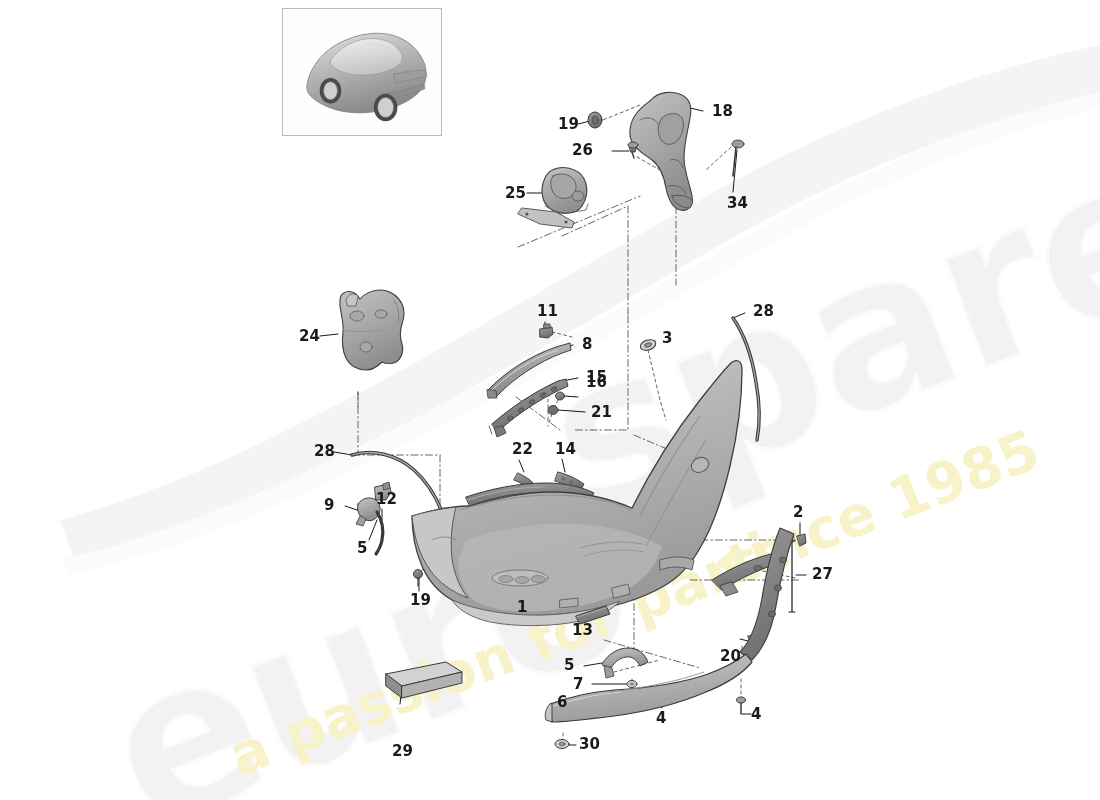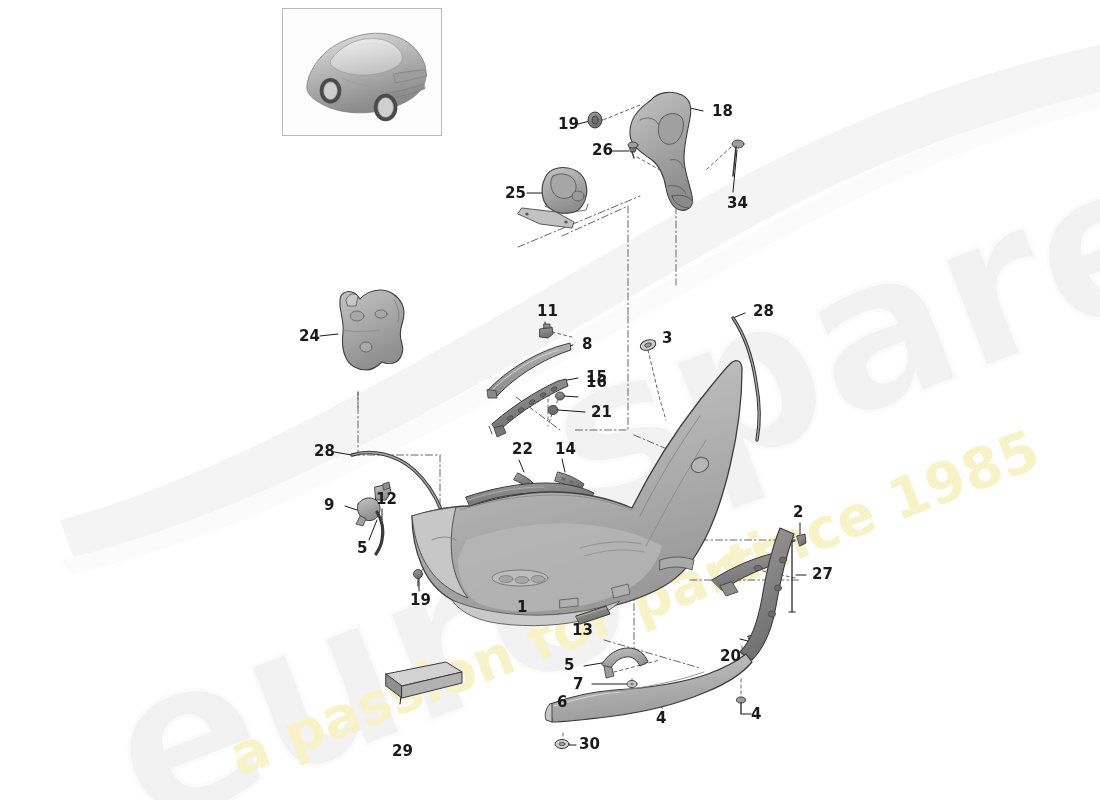--- a/index.html
+++ b/index.html
@@ -502,21 +502,21 @@
   <div class="lbl" style="left:586px;top:375px">16</div>
   <div class="lbl" style="left:751px;top:707px">4</div>
   <div class="lbl" style="left:712px;top:104px">18</div>
   <div class="lbl" style="left:558px;top:117px">19</div>
   <div class="lbl" style="left:720px;top:649px">20</div>
   <div class="lbl" style="left:591px;top:405px">21</div>
   <div class="lbl" style="left:410px;top:593px">19</div>
   <div class="lbl" style="left:727px;top:196px">34</div>
   <div class="lbl" style="left:299px;top:329px">24</div>
   <div class="lbl" style="left:505px;top:186px">25</div>
-  <div class="lbl" style="left:592px;top:143px">26</div>
+  <div class="lbl" style="left:572px;top:143px">26</div>
   <div class="lbl" style="left:812px;top:567px">27</div>
   <div class="lbl" style="left:753px;top:304px">28</div>
   <div class="lbl" style="left:314px;top:444px">28</div>
   <div class="lbl" style="left:392px;top:744px">29</div>
   <div class="lbl" style="left:579px;top:737px">30</div>
   <div class="lbl" style="left:512px;top:442px">22</div>
 
 </div>
 
 </body></html>

